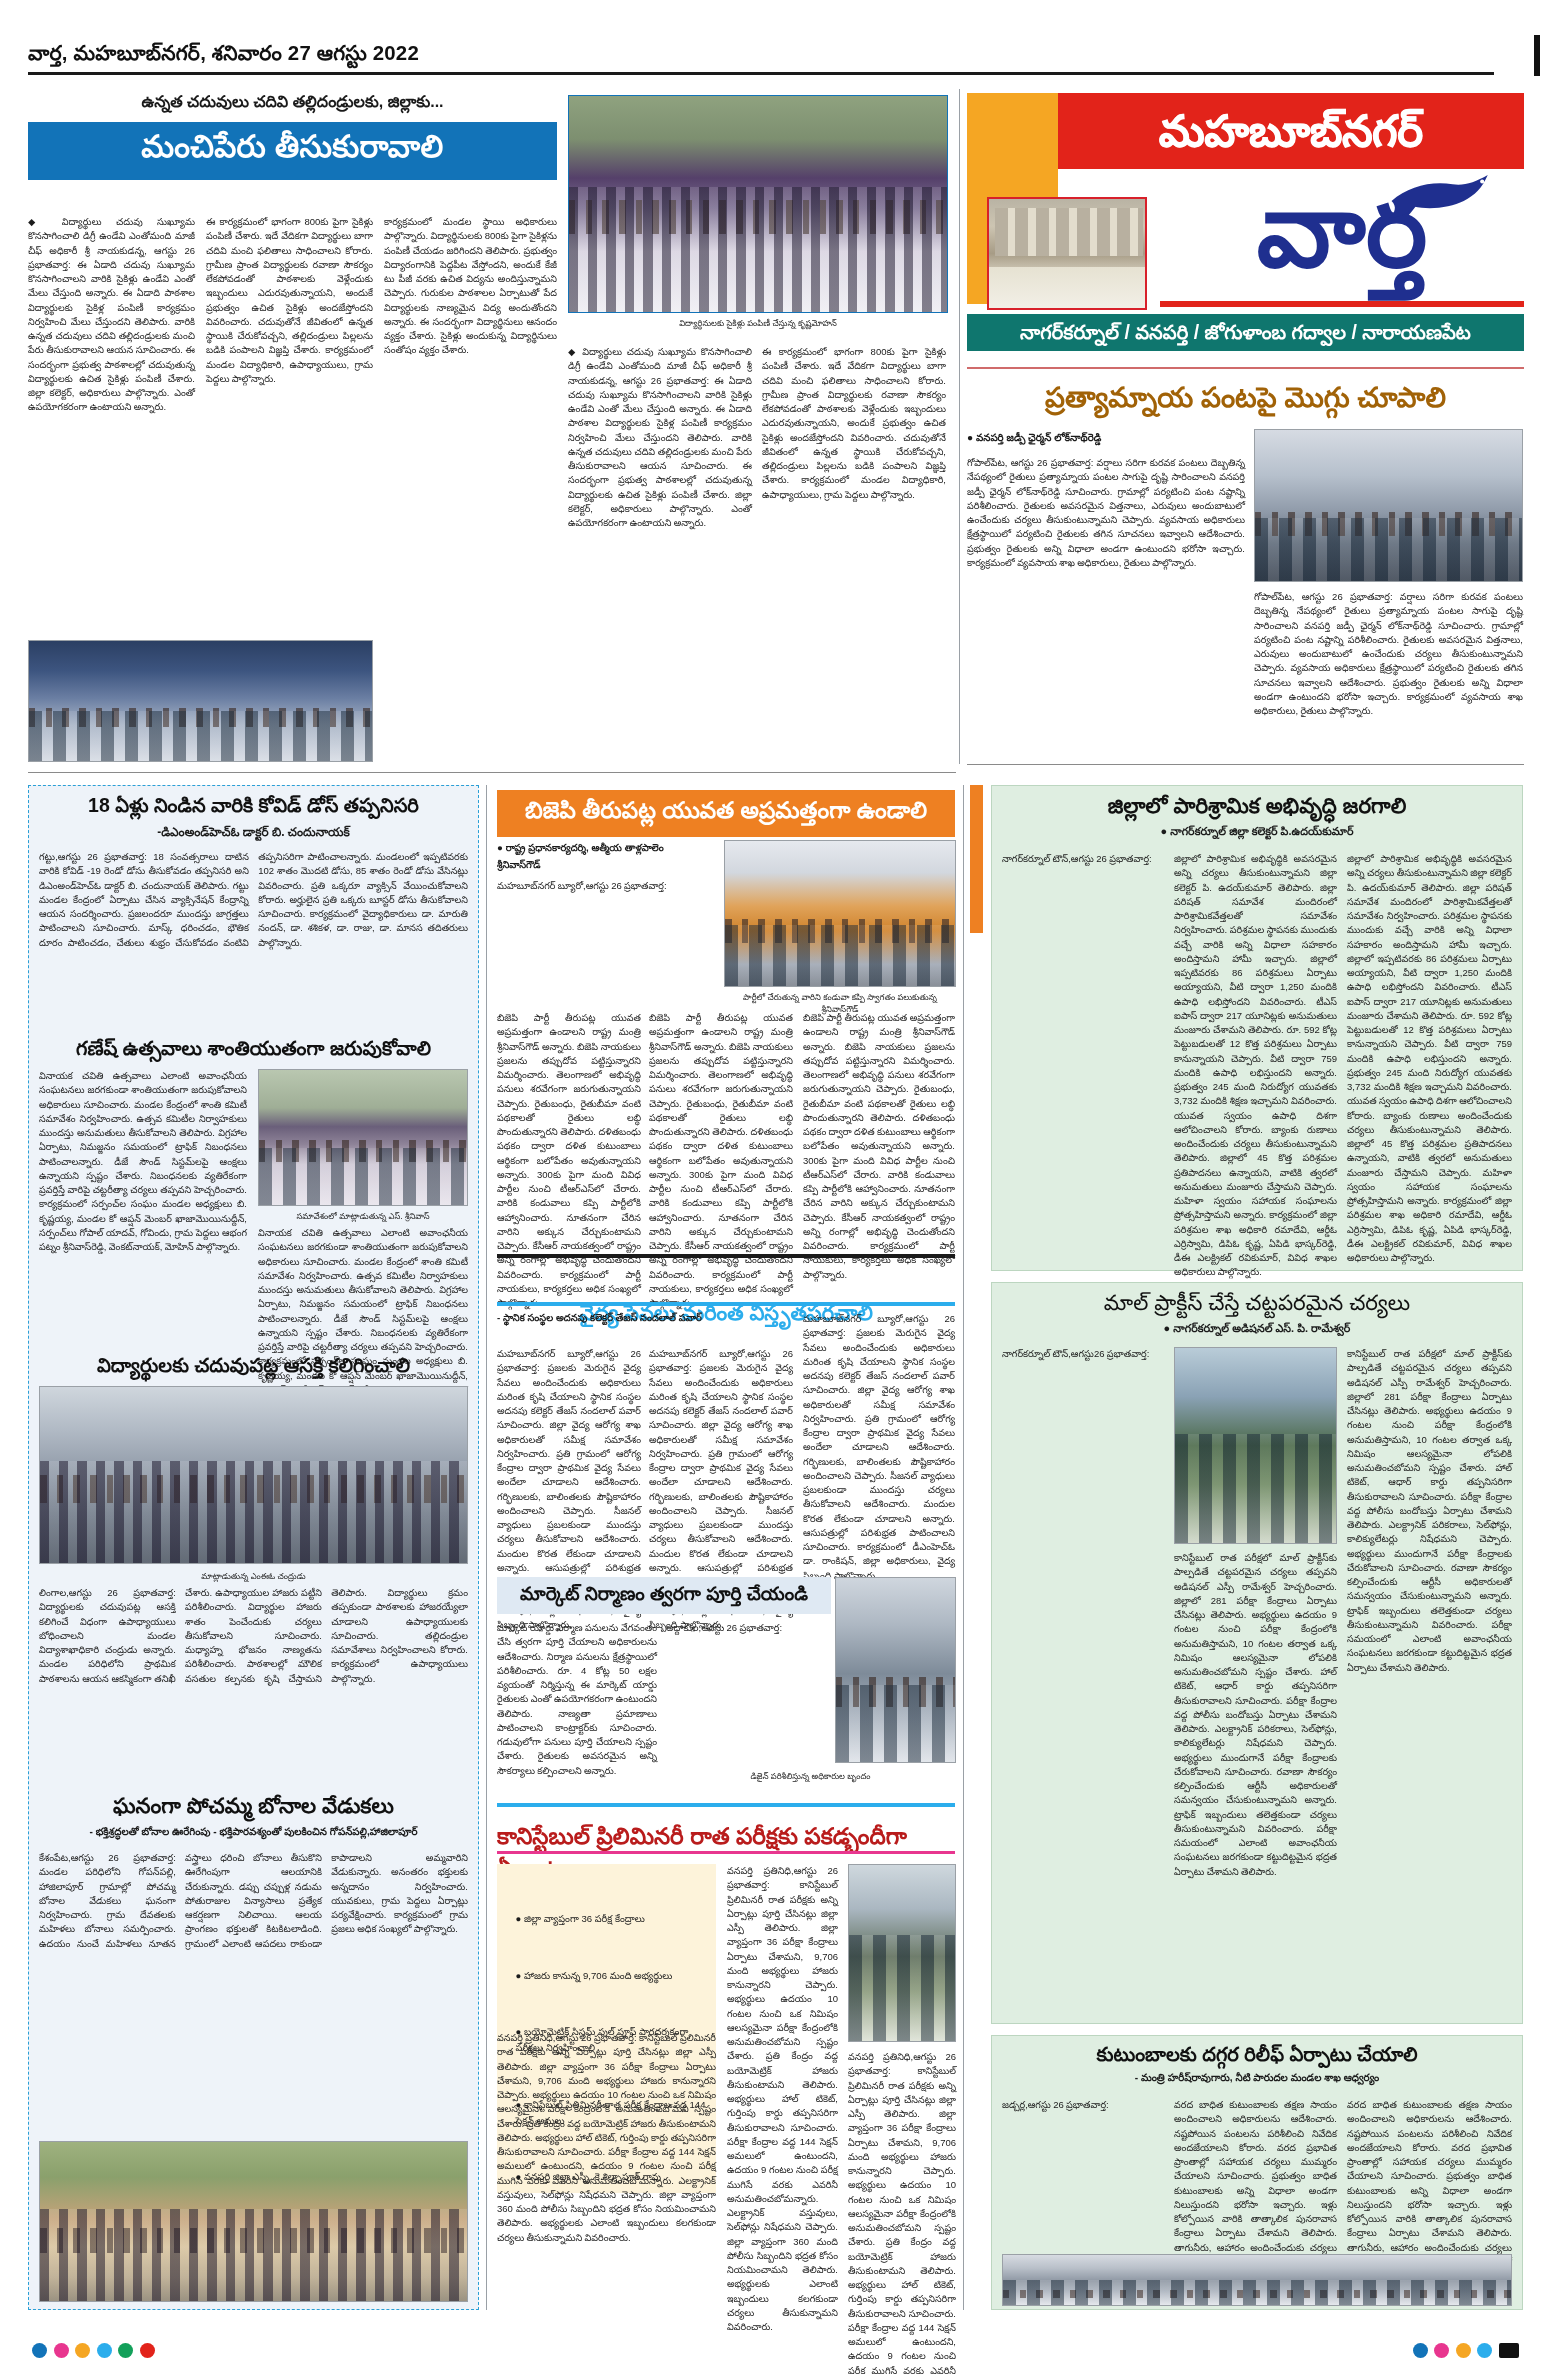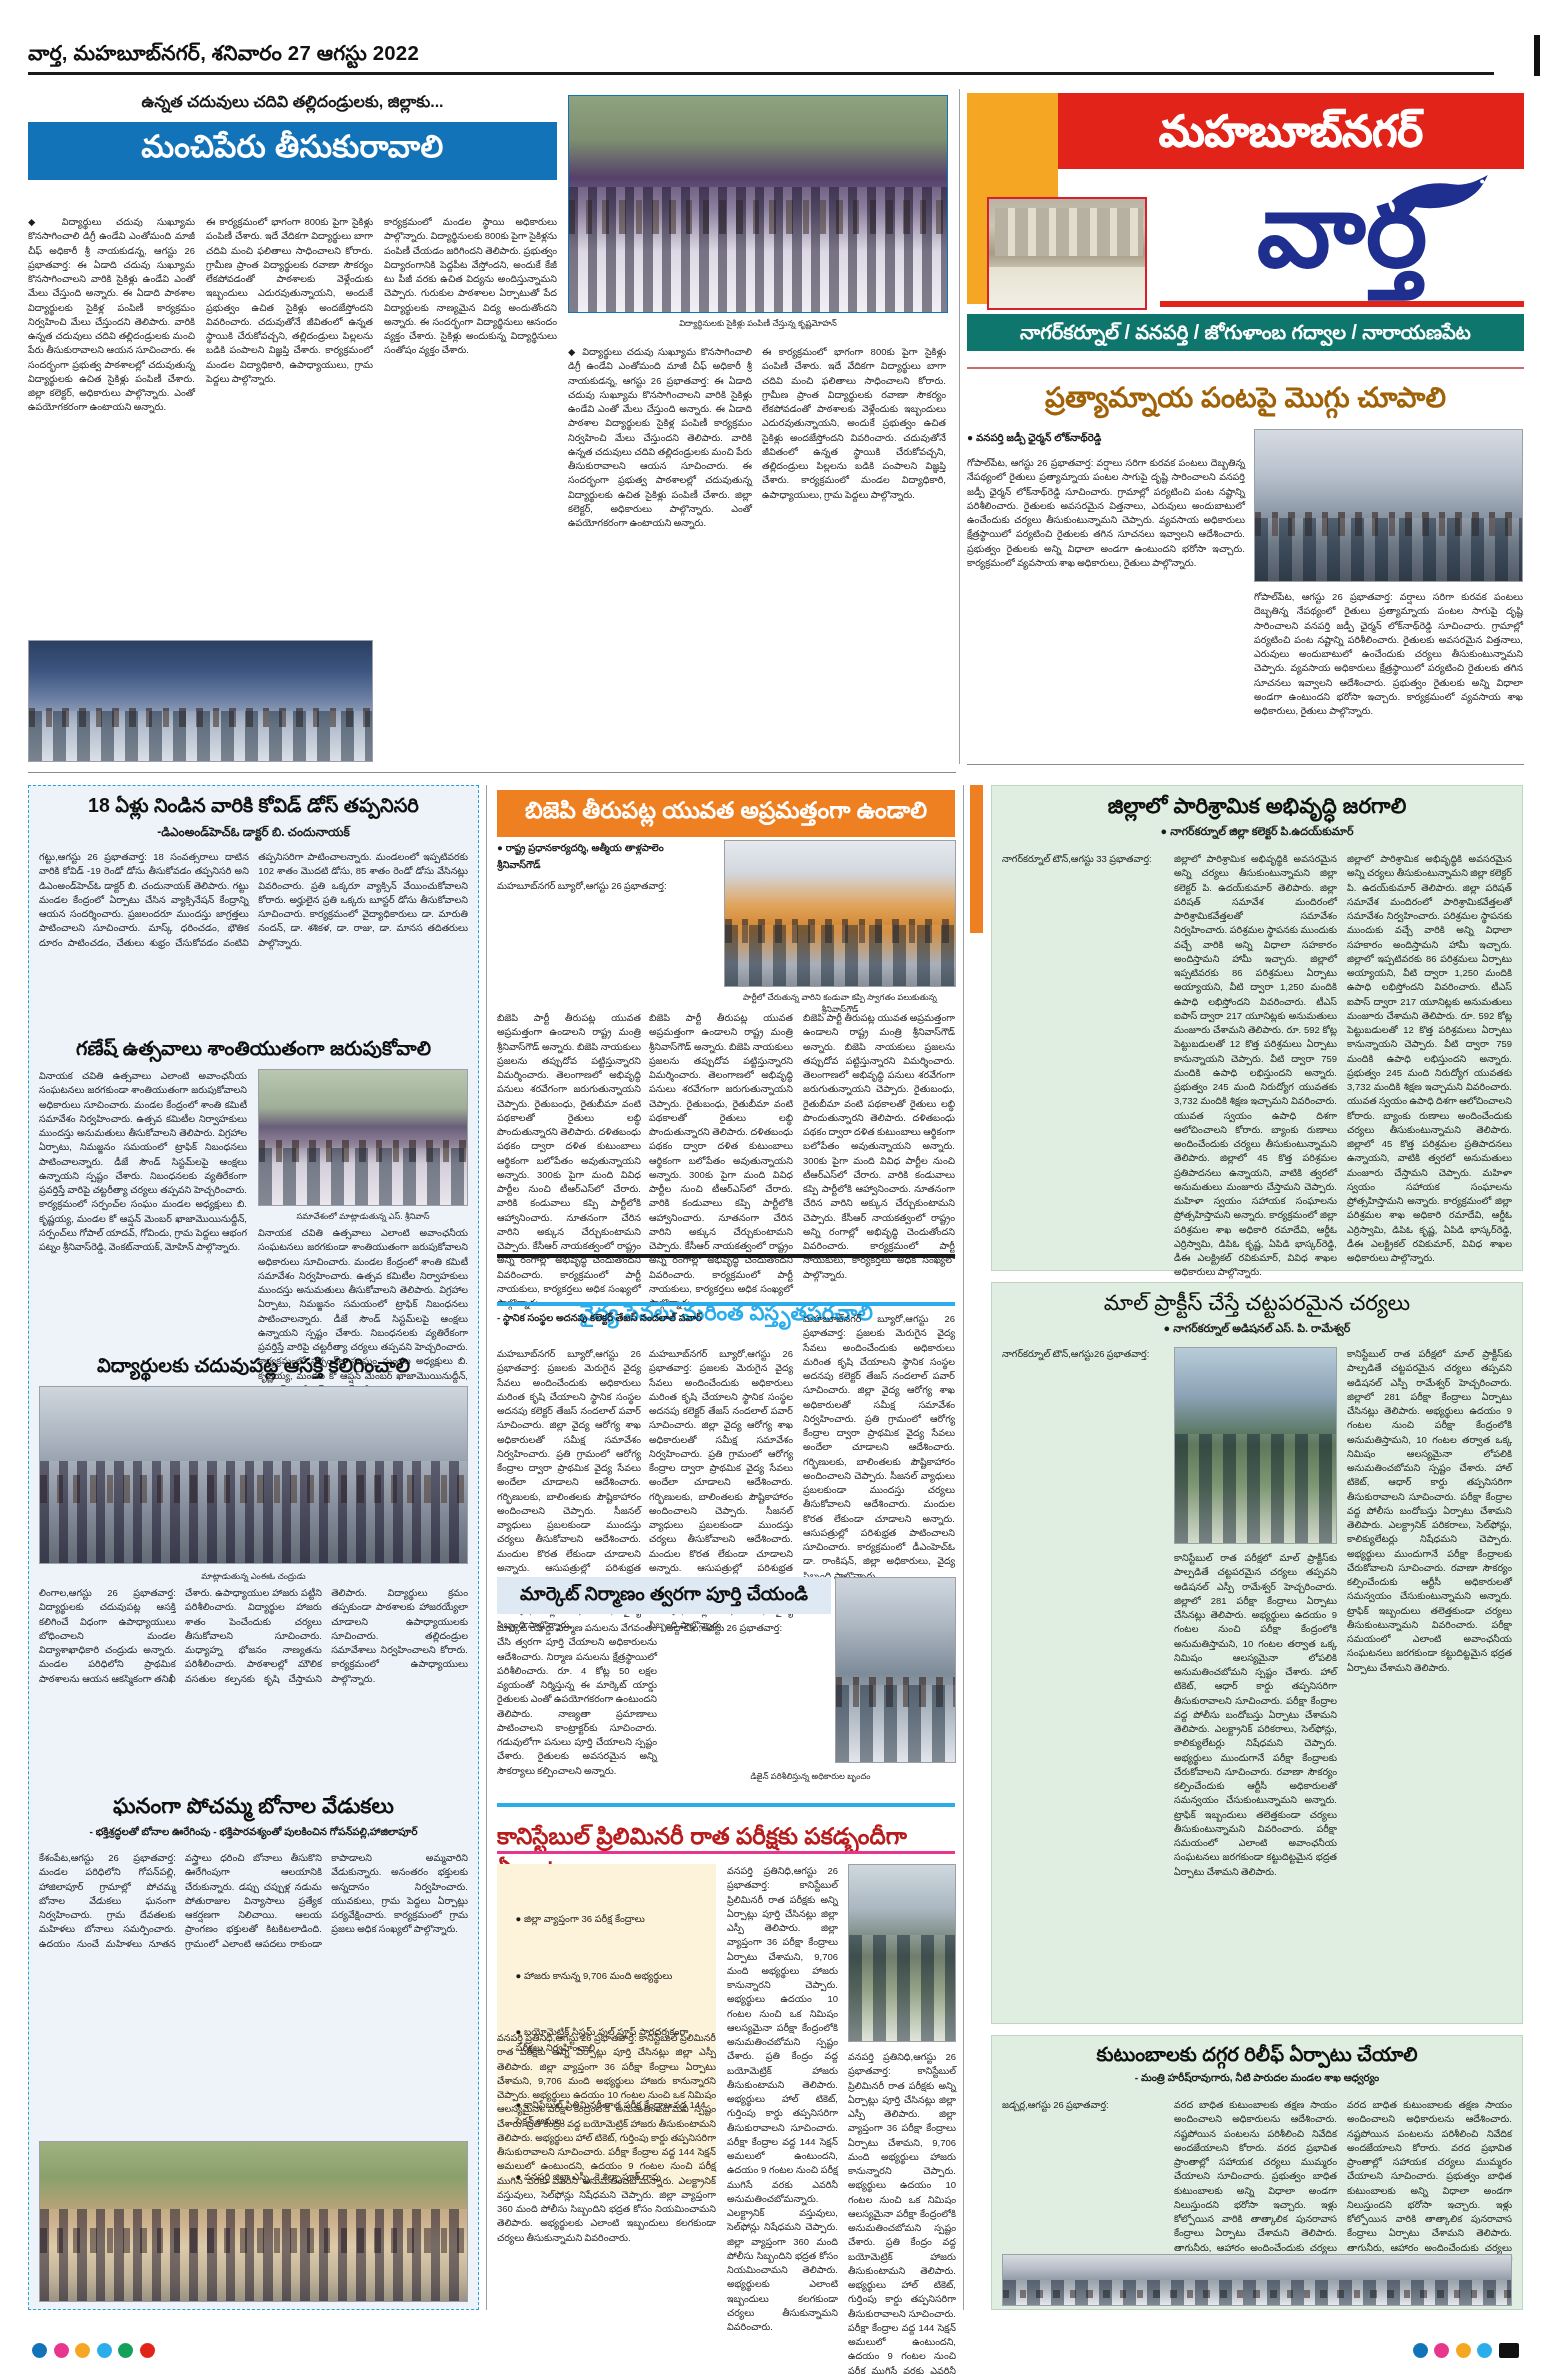--- a/index.html
+++ b/index.html
@@ -265,21 +265,21 @@
   <div class="body-text" style="position:absolute; left:848px; top:2050px; width:108px; height:260px;">వనపర్తి ప్రతినిధి,ఆగస్టు 26 ప్రభాతవార్త: కానిస్టేబుల్ ప్రిలిమినరీ రాత పరీక్షకు అన్ని ఏర్పాట్లు పూర్తి చేసినట్లు జిల్లా ఎస్పీ తెలిపారు. జిల్లా వ్యాప్తంగా 36 పరీక్షా కేంద్రాలు ఏర్పాటు చేశామని, 9,706 మంది అభ్యర్థులు హాజరు కానున్నారని చెప్పారు. అభ్యర్థులు ఉదయం 10 గంటల నుంచి ఒక నిమిషం ఆలస్యమైనా పరీక్షా కేంద్రంలోకి అనుమతించబోమని స్పష్టం చేశారు. ప్రతి కేంద్రం వద్ద బయోమెట్రిక్ హాజరు తీసుకుంటామని తెలిపారు. అభ్యర్థులు హాల్ టికెట్, గుర్తింపు కార్డు తప్పనిసరిగా తీసుకురావాలని సూచించారు. పరీక్షా కేంద్రాల వద్ద 144 సెక్షన్ అమలులో ఉంటుందని, ఉదయం 9 గంటల నుంచి పరీక్ష ముగిసే వరకు ఎవరినీ అనుమతించబోమన్నారు. ఎలక్ట్రానిక్ వస్తువులు, సెల్‌ఫోన్లు నిషేధమని చెప్పారు. జిల్లా వ్యాప్తంగా 360 మంది పోలీసు సిబ్బందిని భద్రత కోసం నియమించామని తెలిపారు. అభ్యర్థులకు ఎలాంటి ఇబ్బందులు కలగకుండా చర్యలు తీసుకున్నామని వివరించారు.</div>
 
   <div class="vrule" style="left:963px; top:785px; height:1525px;"></div>
   <div style="position:absolute; left:970px; top:785px; width:13px; height:148px; background:#ee8022;"></div>
 
   <div class="green-box" style="position:absolute; left:991px; top:785px; width:532px; height:486px;"></div>
   <div style="position:absolute; left:1002px; top:794px; width:510px;">
     <div style="font-size:21.3px; font-weight:700; text-align:center; color:#111;">జిల్లాలో పారిశ్రామిక అభివృద్ధి జరగాలి</div>
     <div class="byline" style="margin-top:1.9px; font-size:11px;">● నాగర్‌కర్నూల్ జిల్లా కలెక్టర్ పి.ఉదయ్‌కుమార్</div>
   </div>
-  <div class="body-text" style="position:absolute; left:1002px; top:852px; width:163px; height:408px;">నాగర్‌కర్నూల్ టౌన్,ఆగస్టు 33 ప్రభాతవార్త:</div>
+  <div class="body-text" style="position:absolute; left:1002px; top:852px; width:163px; height:408px;">నాగర్‌కర్నూల్ టౌన్,ఆగస్టు 26 ప్రభాతవార్త:</div>
   <div class="body-text" style="position:absolute; left:1174px; top:852px; width:163px; height:408px;">జిల్లాలో పారిశ్రామిక అభివృద్ధికి అవసరమైన అన్ని చర్యలు తీసుకుంటున్నామని జిల్లా కలెక్టర్ పి. ఉదయ్‌కుమార్ తెలిపారు. జిల్లా పరిషత్ సమావేశ మందిరంలో పారిశ్రామికవేత్తలతో సమావేశం నిర్వహించారు. పరిశ్రమల స్థాపనకు ముందుకు వచ్చే వారికి అన్ని విధాలా సహకారం అందిస్తామని హామీ ఇచ్చారు. జిల్లాలో ఇప్పటివరకు 86 పరిశ్రమలు ఏర్పాటు అయ్యాయని, వీటి ద్వారా 1,250 మందికి ఉపాధి లభిస్తోందని వివరించారు. టీఎస్ ఐపాస్ ద్వారా 217 యూనిట్లకు అనుమతులు మంజూరు చేశామని తెలిపారు. రూ. 592 కోట్ల పెట్టుబడులతో 12 కొత్త పరిశ్రమలు ఏర్పాటు కానున్నాయని చెప్పారు. వీటి ద్వారా 759 మందికి ఉపాధి లభిస్తుందని అన్నారు. ప్రభుత్వం 245 మంది నిరుద్యోగ యువతకు 3,732 మందికి శిక్షణ ఇచ్చామని వివరించారు. యువత స్వయం ఉపాధి దిశగా ఆలోచించాలని కోరారు. బ్యాంకు రుణాలు అందించేందుకు చర్యలు తీసుకుంటున్నామని తెలిపారు. జిల్లాలో 45 కొత్త పరిశ్రమల ప్రతిపాదనలు ఉన్నాయని, వాటికి త్వరలో అనుమతులు మంజూరు చేస్తామని చెప్పారు. మహిళా స్వయం సహాయక సంఘాలను ప్రోత్సహిస్తామని అన్నారు. కార్యక్రమంలో జిల్లా పరిశ్రమల శాఖ అధికారి రమాదేవి, ఆర్డీఓ ఎర్రిస్వామి, డిపిఓ కృష్ణ, ఏపిడి భాస్కర్‌రెడ్డి, డీఈ ఎలక్ట్రికల్ రవికుమార్, వివిధ శాఖల అధికారులు పాల్గొన్నారు.</div>
   <div class="body-text" style="position:absolute; left:1347px; top:852px; width:165px; height:408px;">జిల్లాలో పారిశ్రామిక అభివృద్ధికి అవసరమైన అన్ని చర్యలు తీసుకుంటున్నామని జిల్లా కలెక్టర్ పి. ఉదయ్‌కుమార్ తెలిపారు. జిల్లా పరిషత్ సమావేశ మందిరంలో పారిశ్రామికవేత్తలతో సమావేశం నిర్వహించారు. పరిశ్రమల స్థాపనకు ముందుకు వచ్చే వారికి అన్ని విధాలా సహకారం అందిస్తామని హామీ ఇచ్చారు. జిల్లాలో ఇప్పటివరకు 86 పరిశ్రమలు ఏర్పాటు అయ్యాయని, వీటి ద్వారా 1,250 మందికి ఉపాధి లభిస్తోందని వివరించారు. టీఎస్ ఐపాస్ ద్వారా 217 యూనిట్లకు అనుమతులు మంజూరు చేశామని తెలిపారు. రూ. 592 కోట్ల పెట్టుబడులతో 12 కొత్త పరిశ్రమలు ఏర్పాటు కానున్నాయని చెప్పారు. వీటి ద్వారా 759 మందికి ఉపాధి లభిస్తుందని అన్నారు. ప్రభుత్వం 245 మంది నిరుద్యోగ యువతకు 3,732 మందికి శిక్షణ ఇచ్చామని వివరించారు. యువత స్వయం ఉపాధి దిశగా ఆలోచించాలని కోరారు. బ్యాంకు రుణాలు అందించేందుకు చర్యలు తీసుకుంటున్నామని తెలిపారు. జిల్లాలో 45 కొత్త పరిశ్రమల ప్రతిపాదనలు ఉన్నాయని, వాటికి త్వరలో అనుమతులు మంజూరు చేస్తామని చెప్పారు. మహిళా స్వయం సహాయక సంఘాలను ప్రోత్సహిస్తామని అన్నారు. కార్యక్రమంలో జిల్లా పరిశ్రమల శాఖ అధికారి రమాదేవి, ఆర్డీఓ ఎర్రిస్వామి, డిపిఓ కృష్ణ, ఏపిడి భాస్కర్‌రెడ్డి, డీఈ ఎలక్ట్రికల్ రవికుమార్, వివిధ శాఖల అధికారులు పాల్గొన్నారు.</div>
 
   <div class="green-box" style="position:absolute; left:991px; top:1282px; width:532px; height:742px;"></div>
   <div style="position:absolute; left:1002px; top:1291px; width:510px;">
     <div style="font-size:21.3px; font-weight:400; text-align:center; color:#111;">మాల్ ప్రాక్టీస్ చేస్తే చట్టపరమైన చర్యలు</div>
     <div class="byline" style="margin-top:1.9px; font-size:11px;">● నాగర్‌కర్నూల్ అడిషనల్ ఎస్. పి. రామేశ్వర్</div>
   </div>
   <div class="body-text" style="position:absolute; left:1002px; top:1347px; width:163px; height:666px;">నాగర్‌కర్నూల్ టౌన్,ఆగస్టు26 ప్రభాతవార్త:</div>
   <div class="photo ph-police" style="position:absolute; left:1174px; top:1347px; width:163px; height:197px;">

